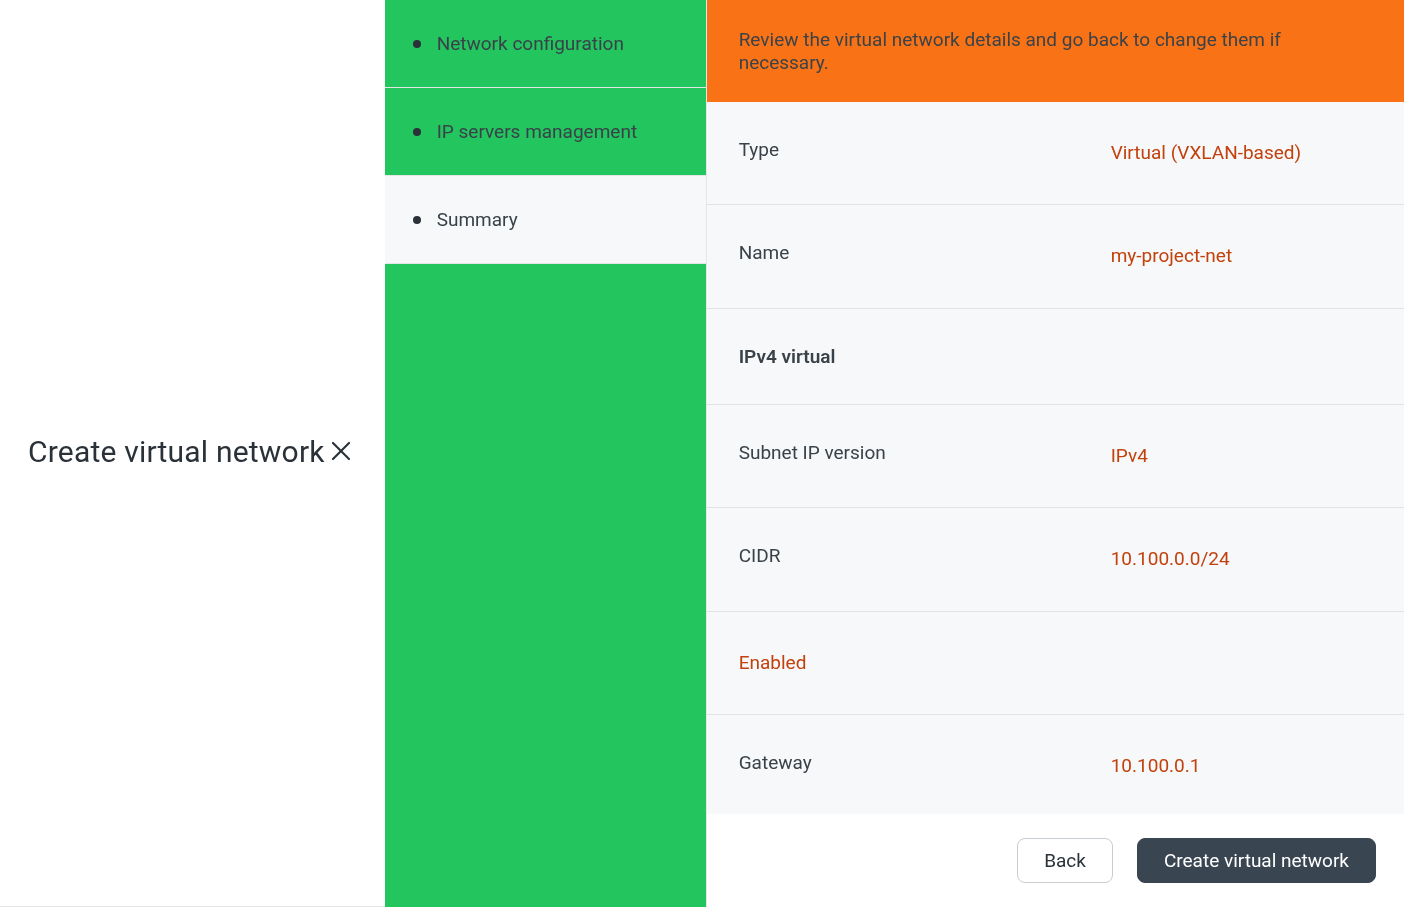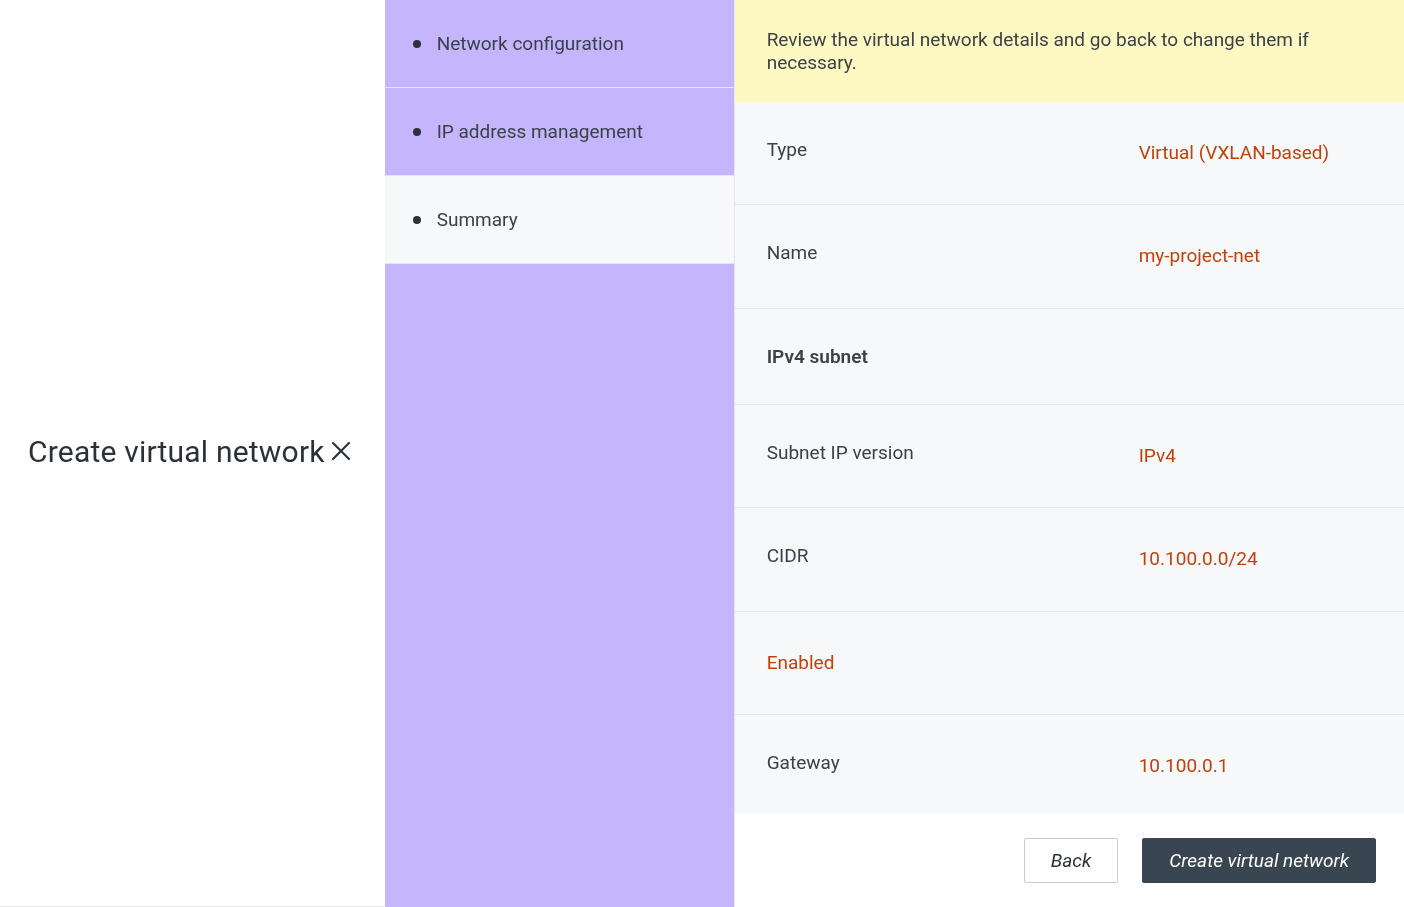--- a/index.html
+++ b/index.html
@@ -38,24 +38,24 @@
       padding: 4px;
       line-height: 0;
     }
     .close-btn svg { width: 24px; height: 24px; }
     .body {
       flex: 1;
       display: flex;
       min-height: 0;
     }
     .sidebar {
-      width: 350px;
+      width: 322px;
       flex-shrink: 0;
       border-right: 1px solid #e6e6e6;
-      background: #c4b5fd;
+      background: #22c55e;
     }
     .step {
       display: flex;
       align-items: center;
       gap: 16px;
       padding: 32px 28px;
       border-bottom: 1px solid #e6e6e6;
       font-size: 19px;
       color: #3a4249;
       cursor: pointer;
@@ -71,21 +71,21 @@
       background: #2a3138;
       flex-shrink: 0;
     }
     .main {
       flex: 1;
       display: flex;
       flex-direction: column;
       min-width: 0;
     }
     .description {
-      background: #fef9c3;
+      background: #f97316;
       padding: 28px 32px;
       font-size: 19px;
       color: #3b4248;
     }
     .summary-table {
       flex: 1;
       background: #f7f8f9;
       overflow-y: auto;
     }
     .row {
@@ -114,24 +114,23 @@
     .footer {
       background: #ffffff;
       display: flex;
       justify-content: flex-end;
       gap: 24px;
       padding: 24px 28px;
     }
     .btn {
       font-size: 19px;
       padding: 10px 26px;
-      border-radius: 2px;
+      border-radius: 8px;
       cursor: pointer;
       font-family: inherit;
-      font-style: italic;
     }
     .btn-secondary {
       background: #ffffff;
       border: 1px solid #c7ccd1;
       color: #2a3138;
     }
     .btn-primary {
       background: #3a4552;
       border: 1px solid #3a4552;
       color: #ffffff;
@@ -155,21 +154,21 @@
 
   <div class="body">
 
     <div class="sidebar">
       <div class="step">
         <span class="bullet"></span>
         <span>Network configuration</span>
       </div>
       <div class="step">
         <span class="bullet"></span>
-        <span>IP address management</span>
+        <span>IP servers management</span>
       </div>
       <div class="step active">
         <span class="bullet"></span>
         <span>Summary</span>
       </div>
     </div>
 
     <div class="main">
 
       <div class="description">Review the virtual network details and go back to change them if necessary.</div>
@@ -180,21 +179,21 @@
           <div class="row-label">Type</div>
           <div class="row-value">Virtual (VXLAN-based)</div>
         </div>
 
         <div class="row">
           <div class="row-label">Name</div>
           <div class="row-value">my-project-net</div>
         </div>
 
         <div class="row section-header">
-          <div class="row-label">IPv4 subnet</div>
+          <div class="row-label">IPv4 virtual</div>
           <div class="row-value"></div>
         </div>
 
         <div class="row">
           <div class="row-label">Subnet IP version</div>
           <div class="row-value">IPv4</div>
         </div>
 
         <div class="row">
           <div class="row-label">CIDR</div>

